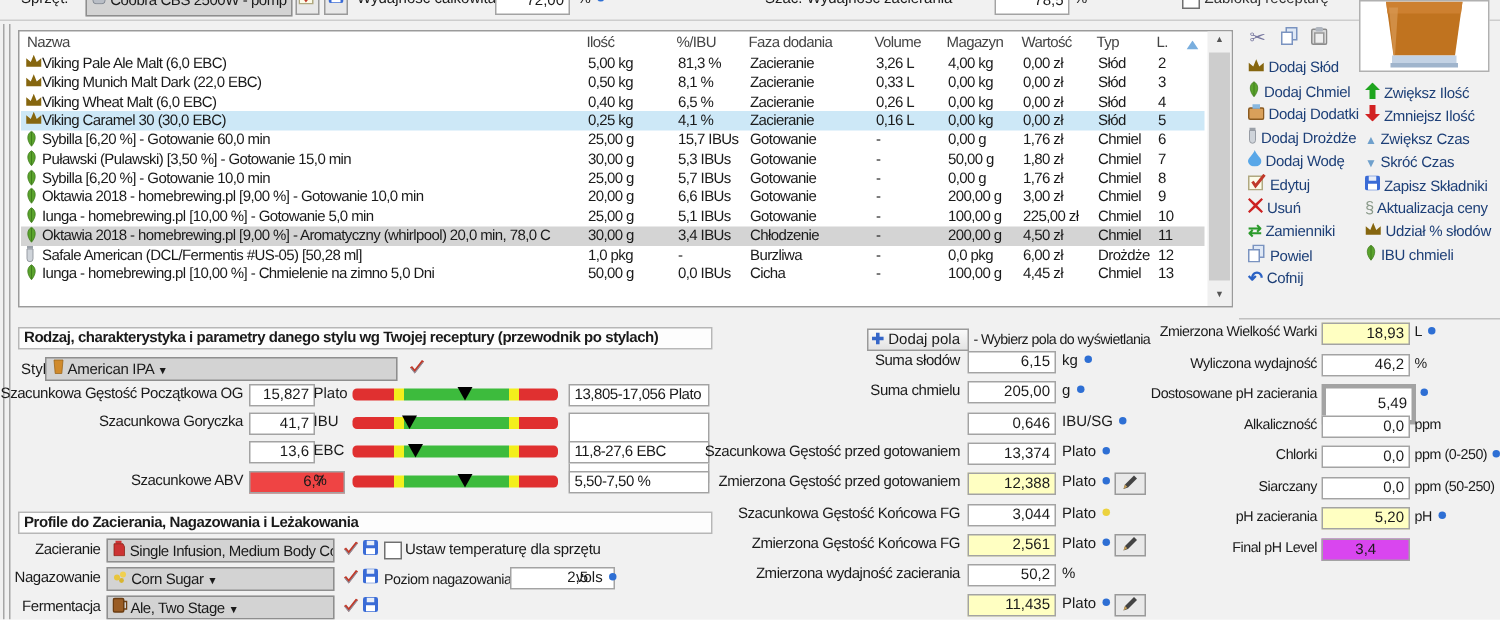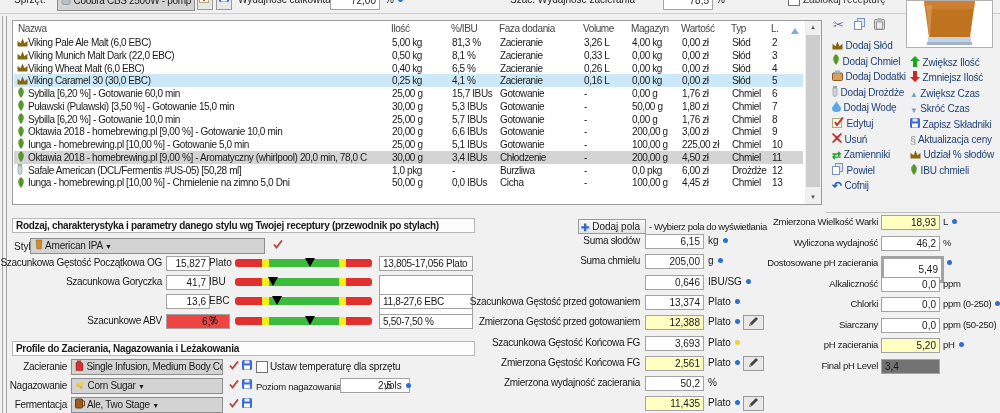--- a/index.html
+++ b/index.html
@@ -407,21 +407,21 @@
     <div style="position:absolute;left:645px;top:294.9px;width:51px;height:13px;line-height:13px;background:#fff;border:1px solid #a3a3a3;text-align:right;padding:0 3px">13,374</div>
     <div style="position:absolute;left:708px;top:295.9px;white-space:nowrap">Plato<span class="dot"></span></div>
     <div style="position:absolute;left:290px;top:316.2px;width:350px;text-align:right;white-space:nowrap;letter-spacing:-0.3px">Zmierzona Gęstość przed gotowaniem</div>
     <div style="position:absolute;left:645px;top:315.2px;width:51px;height:13px;line-height:13px;background:#ffffc2;border:1px solid #a3a3a3;text-align:right;padding:0 3px">12,388</div>
     <div style="position:absolute;left:708px;top:316.2px;white-space:nowrap">Plato<span class="dot"></span></div>
     <div style="position:absolute;left:743px;top:315.2px;width:19px;height:13px;background:#e9e9e9;border:1px solid #9a9a9a;text-align:center;line-height:11px"><span class="ic"><svg width="11" height="11" viewBox="0 0 11 11">
           <path d="M1 10 L2 7 L8 1 L10 3 L4 9 Z" fill="#444"></path>
           <path d="M1 10 L2 7 L3.5 8.5 Z" fill="#c8a058"></path>
         </svg></span></div>
     <div style="position:absolute;left:290px;top:336.5px;width:350px;text-align:right;white-space:nowrap;letter-spacing:-0.3px">Szacunkowa Gęstość Końcowa FG</div>
-    <div style="position:absolute;left:645px;top:335.5px;width:51px;height:13px;line-height:13px;background:#fff;border:1px solid #a3a3a3;text-align:right;padding:0 3px">3,693</div>
+    <div style="position:absolute;left:645px;top:335.5px;width:51px;height:13px;line-height:13px;background:#fff;border:1px solid #a3a3a3;text-align:right;padding:0 3px">3,044</div>
     <div style="position:absolute;left:708px;top:336.5px;white-space:nowrap">Plato<span class="dot yel"></span></div>
     <div style="position:absolute;left:290px;top:356.8px;width:350px;text-align:right;white-space:nowrap;letter-spacing:-0.3px">Zmierzona Gęstość Końcowa FG</div>
     <div style="position:absolute;left:645px;top:355.8px;width:51px;height:13px;line-height:13px;background:#ffffc2;border:1px solid #a3a3a3;text-align:right;padding:0 3px">2,561</div>
     <div style="position:absolute;left:708px;top:356.8px;white-space:nowrap">Plato<span class="dot"></span></div>
     <div style="position:absolute;left:743px;top:355.8px;width:19px;height:13px;background:#e9e9e9;border:1px solid #9a9a9a;text-align:center;line-height:11px"><span class="ic"><svg width="11" height="11" viewBox="0 0 11 11">
           <path d="M1 10 L2 7 L8 1 L10 3 L4 9 Z" fill="#444"></path>
           <path d="M1 10 L2 7 L3.5 8.5 Z" fill="#c8a058"></path>
         </svg></span></div>
     <div style="position:absolute;left:290px;top:377.1px;width:350px;text-align:right;white-space:nowrap;letter-spacing:-0.3px">Zmierzona wydajność zacierania</div>
     <div style="position:absolute;left:645px;top:376.1px;width:51px;height:13px;line-height:13px;background:#fff;border:1px solid #a3a3a3;text-align:right;padding:0 3px">50,2</div>
@@ -447,14 +447,14 @@
     <div style="position:absolute;left:648px;top:298px;width:230px;text-align:right;white-space:nowrap;font-size:9.5px;letter-spacing:-0.3px">Chlorki</div>
     <div style="position:absolute;left:881px;top:297px;width:51px;height:13px;line-height:13px;background:#fff;border:1px solid #a3a3a3;text-align:right;padding:0 3px">0,0</div>
     <div style="position:absolute;left:943px;top:298px;white-space:nowrap;font-size:9.5px;letter-spacing:-0.3px">ppm (0-250)<span class="dot"></span></div>
     <div style="position:absolute;left:648px;top:318.5px;width:230px;text-align:right;white-space:nowrap;font-size:9.5px;letter-spacing:-0.3px">Siarczany</div>
     <div style="position:absolute;left:881px;top:317.5px;width:51px;height:13px;line-height:13px;background:#fff;border:1px solid #a3a3a3;text-align:right;padding:0 3px">0,0</div>
     <div style="position:absolute;left:943px;top:318.5px;white-space:nowrap;font-size:9.5px;letter-spacing:-0.3px">ppm (50-250)</div>
     <div style="position:absolute;left:648px;top:339px;width:230px;text-align:right;white-space:nowrap;font-size:9.5px;letter-spacing:-0.3px">pH zacierania</div>
     <div style="position:absolute;left:881px;top:338px;width:51px;height:13px;line-height:13px;background:#ffffc2;border:1px solid #a3a3a3;text-align:right;padding:0 3px">5,20</div>
     <div style="position:absolute;left:943px;top:339px;white-space:nowrap;font-size:9.5px;letter-spacing:-0.3px">pH<span class="dot"></span></div>
     <div style="position:absolute;left:648px;top:359.5px;width:230px;text-align:right;white-space:nowrap;font-size:9.5px;letter-spacing:-0.3px">Final pH Level</div>
-    <div style="position:absolute;left:881px;top:358.5px;width:51px;height:13px;line-height:13px;background:#737373;border:1px solid #a3a3a3;text-align:left;padding:0 3px">3,4</div>
+    <div style="position:absolute;left:881px;top:358.5px;width:51px;height:13px;line-height:13px;background:#d946ef;border:1px solid #a3a3a3;text-align:center;padding:0 3px">3,4</div>
   </div>
 
 </body></html>

